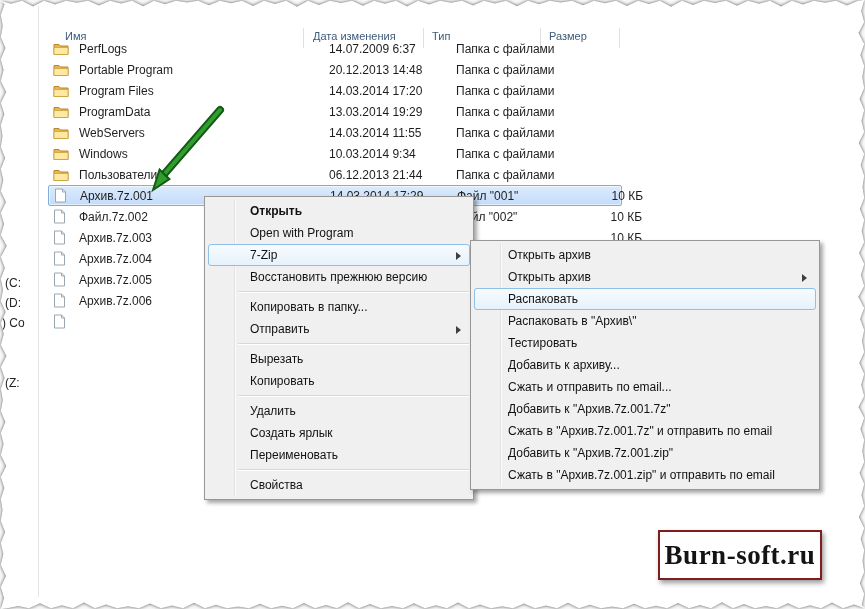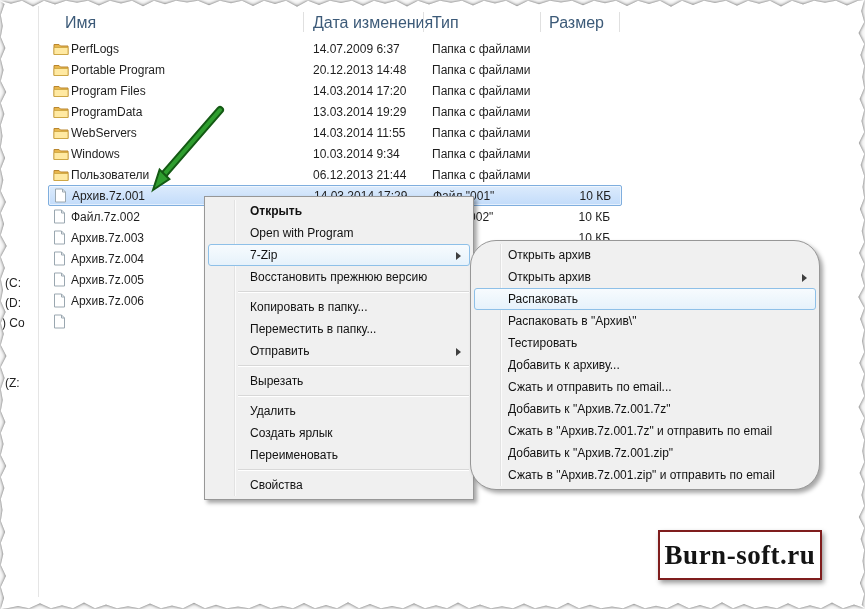--- a/index.html
+++ b/index.html
@@ -2,44 +2,44 @@
 <html><head>
 <meta charset="utf-8">
 <style>
   html,body{margin:0;padding:0;}
   body{width:865px;height:609px;background:#ffffff;font-family:"Liberation Sans",sans-serif;overflow:hidden;position:relative;}
   #shadow-wrap{position:absolute;inset:0;filter:drop-shadow(0 0 1.5px rgba(0,0,0,.55)) drop-shadow(0 0 3px rgba(0,0,0,.22));}
   #sheet{position:absolute;inset:0;background:#ffffff;overflow:hidden;}
 
   #pane-divider{position:absolute;left:38px;top:6px;bottom:12px;width:1px;background:#e5e5e5;}
 
-  #header{position:absolute;left:0;top:10px;height:24px;right:0;font-size:16px;color:#3c5a78;}
+  #header{position:absolute;left:0;top:26px;height:24px;right:0;font-size:11px;color:#3c5a78;}
   .hcol{position:absolute;top:4px;cursor:default;}
   .h-name{left:65px}.h-date{left:313px}.h-type{left:432px}.h-size{left:549px}
   .hsep{position:absolute;top:2px;height:20px;width:1px;background:#e0e0e0;}
   .hsep1{left:303px}.hsep2{left:423px}.hsep3{left:540px}.hsep4{left:619px}
 
   #rows{position:absolute;left:48px;top:38px;width:574px;z-index:5;}
   .row{position:relative;height:21px;display:flex;align-items:center;font-size:12px;color:#1e1e1e;box-sizing:border-box;}
   .row .icon{width:18px;margin-left:5px;display:flex;align-items:center;flex:0 0 18px;}
-  .cell{white-space:nowrap;overflow:hidden;}
+  .cell{white-space:nowrap;overflow:hidden;margin-left:8px;}
   .cell-name{width:242px;flex:0 0 242px;}
   .cell-date{width:119px;flex:0 0 119px;}
   .cell-type{width:113px;flex:0 0 113px;}
   .cell-size{width:65px;flex:0 0 65px;text-align:right;}
   .row.selected{background:linear-gradient(#dcebfc,#c3dcfa);border:1px solid #7faede;border-radius:2px;box-shadow:inset 0 0 0 1px rgba(255,255,255,.55);}
 
   .frag{position:absolute;left:5px;font-size:12px;color:#222;z-index:4;}
   #frag0{top:276px}#frag1{top:296px}#frag2{top:316px;left:2px}#frag3{top:376px}
 
   #arrow{position:absolute;left:125px;top:95px;z-index:35;}
 
   .menu{position:absolute;background:#f0f0f0;border:1px solid #979797;box-shadow:3px 3px 4px rgba(0,0,0,.35);padding:3px 0;font-size:12px;color:#111;}
   #context-menu{left:204px;top:196px;width:268px;z-index:40;}
-  #submenu{left:470px;top:240px;width:348px;z-index:41;border-radius:26px;}
+  #submenu{left:470px;top:240px;width:348px;z-index:41;}
   .menu::before{content:"";position:absolute;left:29px;top:3px;bottom:3px;width:1px;background:#e2e2e2;z-index:0;}
   .menu::after{content:"";position:absolute;left:30px;top:3px;bottom:3px;width:1px;background:#fbfbfb;z-index:0;}
   .menu-item{position:relative;z-index:1;height:22px;line-height:20px;margin:0 3px;padding-left:41px;border:1px solid transparent;border-radius:3px;box-sizing:border-box;white-space:nowrap;cursor:default;}
   #submenu .menu-item{padding-left:33px;}
   .menu-item.bold{font-weight:bold;}
   .menu-item.hl{border-color:#8ec0e8;background:linear-gradient(#f7fbfe,#e6f2fb);}
   .subarrow{position:absolute;right:8px;top:7px;width:0;height:0;border-left:5px solid #3f3f3f;border-top:4px solid transparent;border-bottom:4px solid transparent;}
   .menu-sep{position:relative;z-index:1;height:1px;background:#d8d8d8;border-bottom:1px solid #ffffff;margin:3px 4px 3px 33px;}
 
   #watermark{position:absolute;right:43px;bottom:29px;width:160px;height:46px;background:#fff;border:2px solid #7f1d1d;box-shadow:2px 3px 5px rgba(0,0,0,.4);display:flex;align-items:center;justify-content:center;z-index:50;}
@@ -245,24 +245,24 @@
       <polygon points="28,95 44.4,84.2 34.6,74.6" fill="#2f9e2f" stroke="#145a14" stroke-width="2"></polygon>
     </svg>
 
     <div id="context-menu" class="menu">
         <div class="menu-item bold"><span>Открыть</span></div>
         <div class="menu-item"><span>Open with Program</span></div>
         <div class="menu-item hl"><span>7-Zip</span><span class="subarrow"></span></div>
         <div class="menu-item"><span>Восстановить прежнюю версию</span></div>
         <div class="menu-sep"></div>
         <div class="menu-item"><span>Копировать в папку...</span></div>
-        <div class="menu-item"><span>Переместить в папку...</span></div>
         <div class="menu-item"><span>Отправить</span><span class="subarrow"></span></div>
         <div class="menu-sep"></div>
         <div class="menu-item"><span>Вырезать</span></div>
+        <div class="menu-item"><span>Копировать</span></div>
         <div class="menu-sep"></div>
         <div class="menu-item"><span>Удалить</span></div>
         <div class="menu-item"><span>Создать ярлык</span></div>
         <div class="menu-item"><span>Переименовать</span></div>
         <div class="menu-sep"></div>
         <div class="menu-item"><span>Свойства</span></div>
       </div>
     <div id="submenu" class="menu">
         <div class="menu-item"><span>Открыть архив</span></div>
         <div class="menu-item"><span>Открыть архив</span><span class="subarrow"></span></div>

